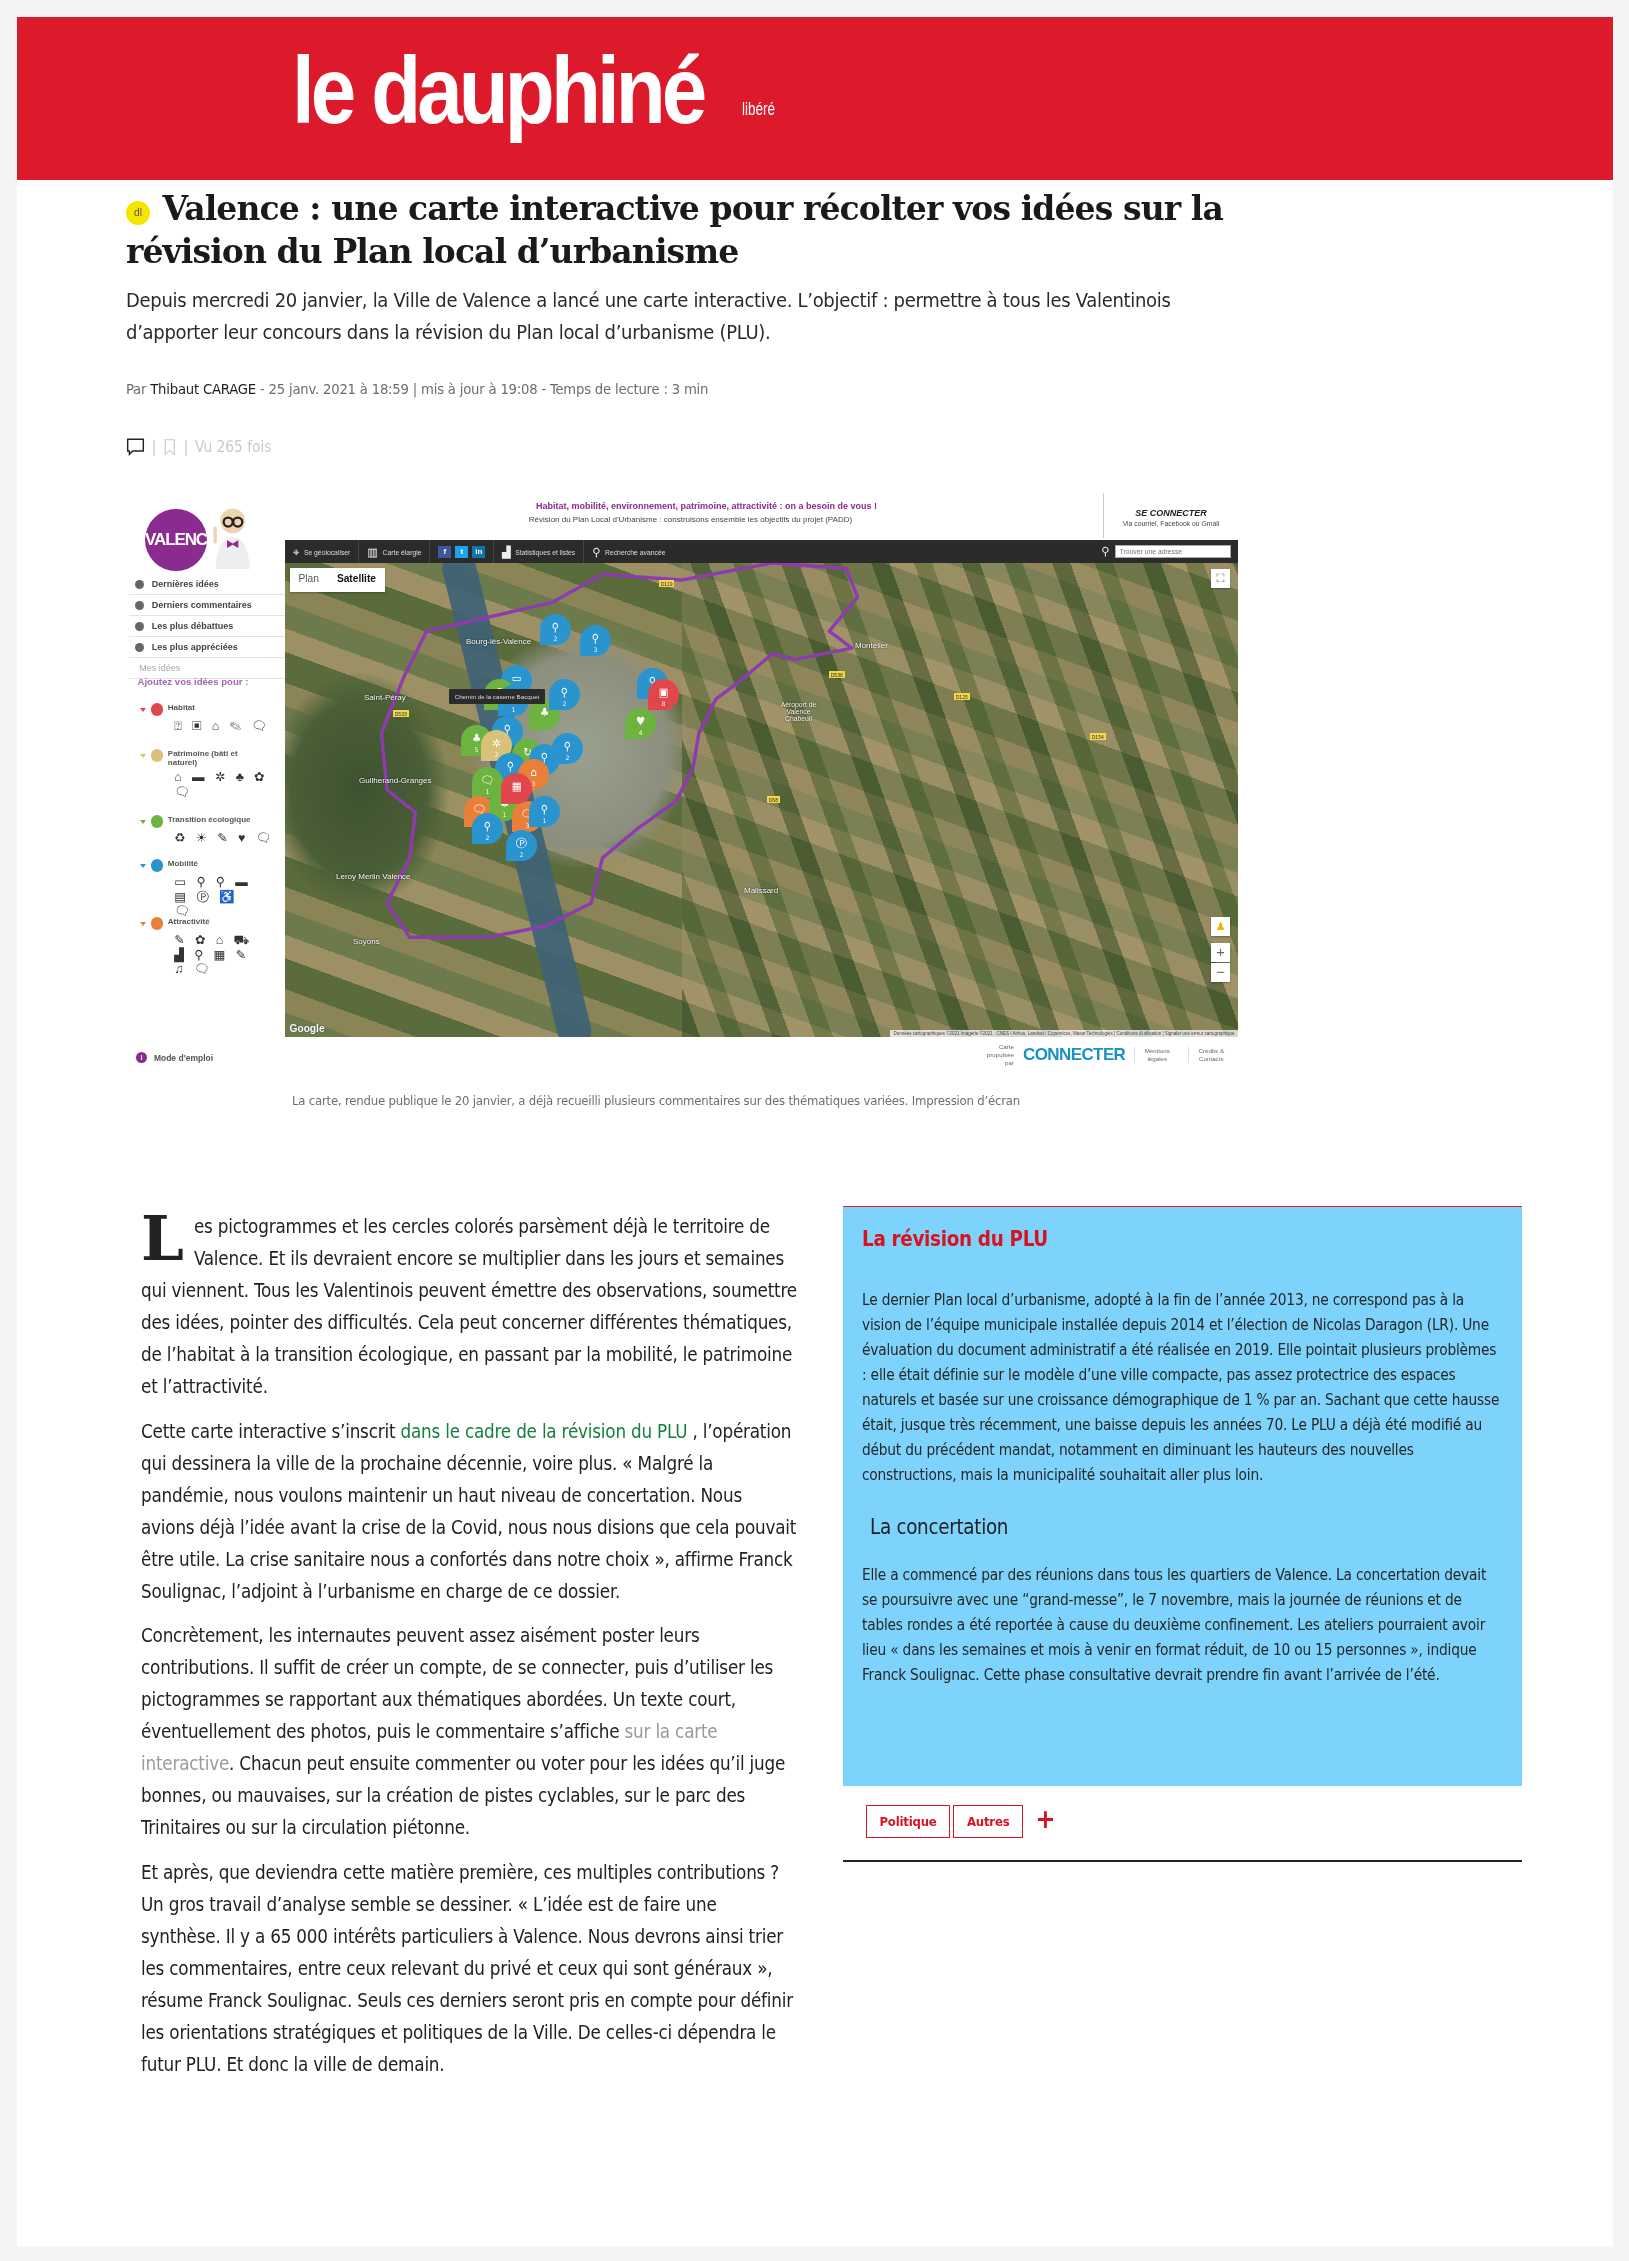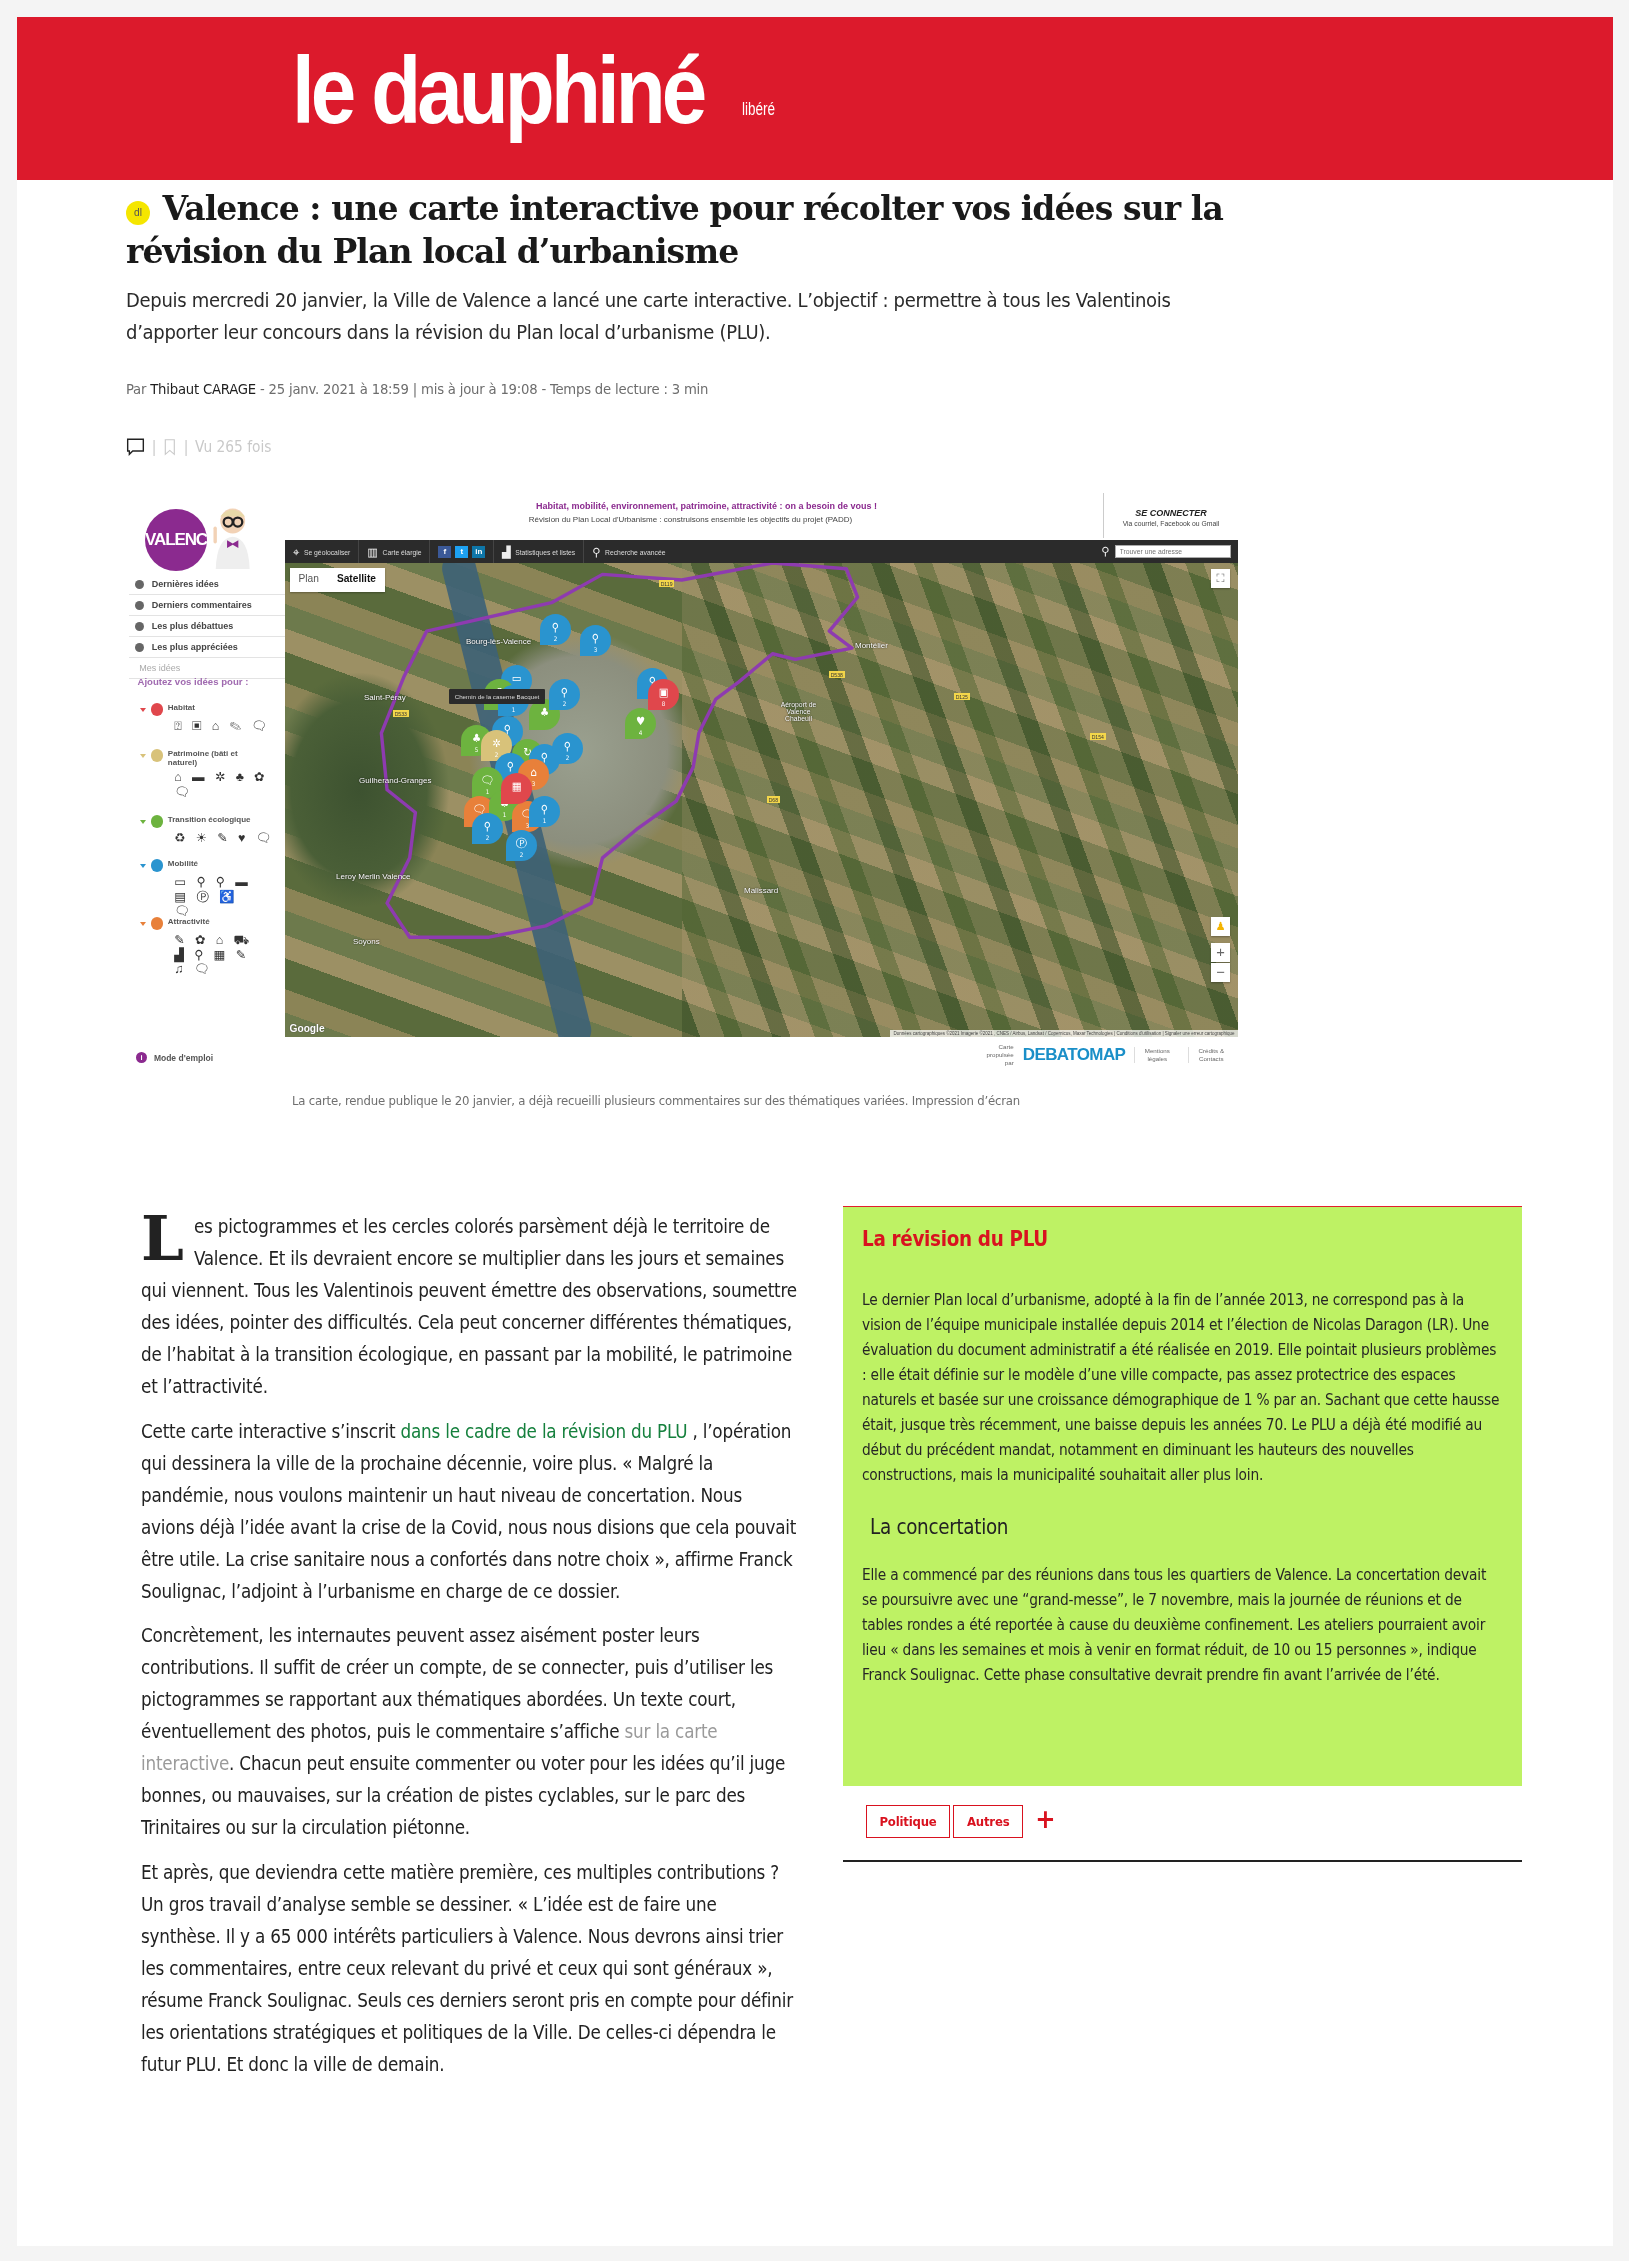--- a/index.html
+++ b/index.html
@@ -72,21 +72,21 @@
   .ms-footer .cell { text-align: center; line-height: 8px; padding: 0 5.7px; border-left: 0.6px solid #ddd; }
   .caption { position: absolute; left: 0; top: 1076px; width: 1278px; text-align: center; font-size: 13px; color: #6f6f6f; letter-spacing: -0.2px; }
   
   .article { position: absolute; left: 124px; top: 1194px; width: 658px; font-size: 18.7px; line-height: 32px; color: #222; letter-spacing: -0.2px; }
   .article p { margin-bottom: 12.5px; }
   .dropcap { float: left; font-family: "DejaVu Serif", serif; font-weight: bold; font-size: 61px; line-height: 51px; margin: 2.3px 10.2px 0 0; color: #222; }
   .article a.red { color: #15803d; text-decoration: none; }
   .article a.gray { color: #9a9a9a; text-decoration: none; }
   .article h2 { font-size: 21.6px; font-weight: normal; color: #1e1e1e; margin: 43px 0 23px; letter-spacing: -0.3px; }
   
-  .aside { position: absolute; left: 826px; top: 1189px; width: 679px; height: 580px; background: #bef264; border-top: 1.7px solid #e01f2d; padding: 20.4px 19px; }
+  .aside { position: absolute; left: 826px; top: 1189px; width: 679px; height: 580px; background: #7dd3fc; border-top: 1.7px solid #e01f2d; padding: 20.4px 19px; }
   .aside h3 { font-size: 20.4px; color: #d9121f; font-weight: bold; margin-bottom: 37px; letter-spacing: -0.3px; }
   .aside h4 { font-size: 20.4px; color: #222; font-weight: normal; margin: 27px 8px 24px; letter-spacing: -0.3px; }
   .aside p { font-size: 15.3px; line-height: 25px; color: #262626; letter-spacing: -0.2px; }
   .tags { position: absolute; left: 849px; top: 1788px; display: flex; gap: 3.4px; }
   .tag { border: 1.1px solid #d9121f; color: #d9121f; font-weight: bold; font-size: 13px; padding: 8px 12.5px; letter-spacing: -0.2px; }
   .tag-plus { color: #d9121f; font-size: 27px; font-weight: bold; margin-left: 9px; line-height: 1; }
   .rule { position: absolute; left: 826px; top: 1843px; width: 679px; height: 1.7px; background: #222; }
 </style>
 </head>
 <body>
@@ -296,21 +296,21 @@
       <div class="mctrl" style="right:8px;top:354px;width:19px;height:19px;line-height:18px;font-size:11.3px;color:#f4b400">♟</div>
       <div class="mctrl" style="right:8px;top:380px;width:19px;height:19px;line-height:18px;font-size:14.7px">+</div>
       <div class="mctrl" style="right:8px;top:400px;width:19px;height:19px;line-height:18px;font-size:14.7px">−</div>
 
       <div class="google">Google</div>
       <div class="attrib">Données cartographiques ©2021 Imagerie ©2021 , CNES / Airbus, Landsat / Copernicus, Maxar Technologies | Conditions d'utilisation | Signaler une erreur cartographique</div>
     </div>
 
     <div class="ms-footer">
       <span style="width:28px;text-align:right;line-height:8px">Carte propulsée par</span>
-      <span class="debato">DEBATOMAP</span>
+      <span class="debato">CONNECTER</span>
       <span class="cell" style="width:45px">Mentions légales</span>
       <span class="cell" style="width:45px">Crédits &amp; Contacts</span>
     </div>
   </div>
 
   <div class="caption">La carte, rendue publique le 20 janvier, a déjà recueilli plusieurs commentaires sur des thématiques variées. Impression d’écran</div>
 
   <div class="article">
     <p><span class="dropcap">L</span><span>es pictogrammes et les cercles colorés parsèment déjà le territoire de Valence. Et ils devraient encore se multiplier dans les jours et semaines qui viennent. Tous les Valentinois peuvent émettre des observations, soumettre des idées, pointer des difficultés. Cela peut concerner différentes thématiques, de l’habitat à la transition écologique, en passant par la mobilité, le patrimoine et l’attractivité.</span></p>
     <p><span>Cette carte interactive s’inscrit </span><a class="red">dans le cadre de la révision du PLU</a><span> , l’opération qui dessinera la ville de la prochaine décennie, voire plus. « Malgré la pandémie, nous voulons maintenir un haut niveau de concertation. Nous avions déjà l’idée avant la crise de la Covid, nous nous disions que cela pouvait être utile. La crise sanitaire nous a confortés dans notre choix », affirme Franck Soulignac, l’adjoint à l’urbanisme en charge de ce dossier.</span></p>

